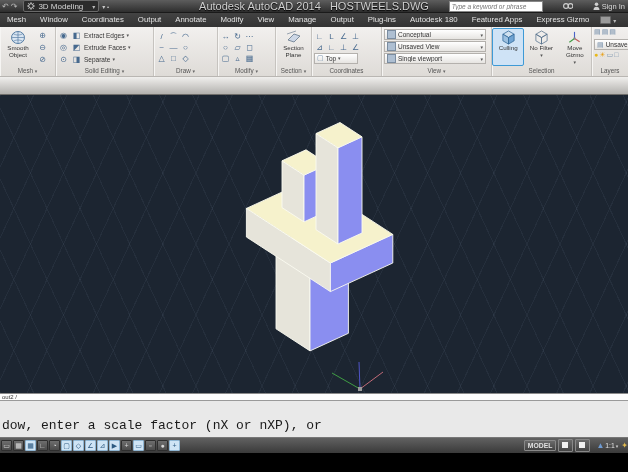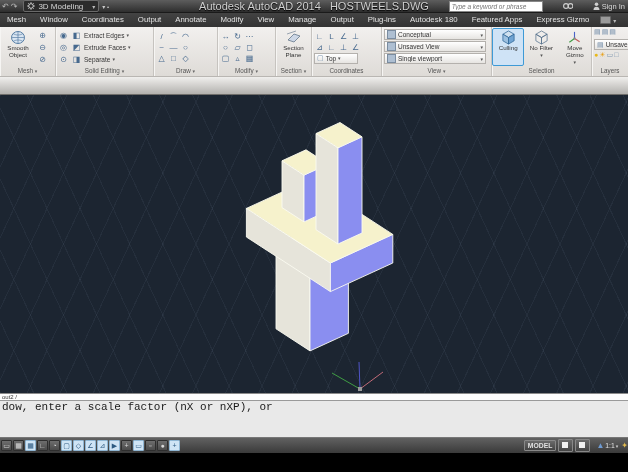--- a/index.html
+++ b/index.html
@@ -72,21 +72,21 @@
      repeating-linear-gradient(65deg,  rgba(150,170,200,0.07) 0 1px, transparent 1px 30px),
      #1c2531;}
   .viewport svg{position:absolute;top:0;left:0;}
 
   
   .laystrip{top:393px;height:7px;background:#fdfdfd;border-top:1px solid #8a8a8a;
     box-sizing:border-box;font-size:6px;color:#333;line-height:6px;padding-left:2px;}
 
   
   .cmd{top:400px;height:37px;background:#e9e9e9;border-top:1px solid #9a9a9a;box-sizing:border-box;
-    font-family:"Liberation Mono",monospace;font-size:11px;color:#1a1a1a;padding:2px 0 0 2px;
+    font-family:"Liberation Mono",monospace;font-size:13px;color:#1a1a1a;padding:20px 0 0 2px;
     line-height:9px;}
 
   
   .statusbar{top:437px;height:16px;background:linear-gradient(#616161,#3a3a3a);
     border-top:1px solid #777;box-sizing:border-box;display:flex;align-items:center;}
   .toggles{display:flex;gap:1px;margin-left:1px;}
   .tog{width:11px;height:11px;border:1px solid #2e2e2e;border-radius:1px;box-sizing:border-box;
     background:linear-gradient(#6e6e6e,#4a4a4a);color:#d8d8d8;font-size:7px;line-height:9px;text-align:center;}
   .tog.on{background:#cfe4f5;color:#2d5a82;border-color:#8fb6d4;}
   .sb-right{margin-left:auto;display:flex;align-items:center;gap:2px;margin-right:0;}

